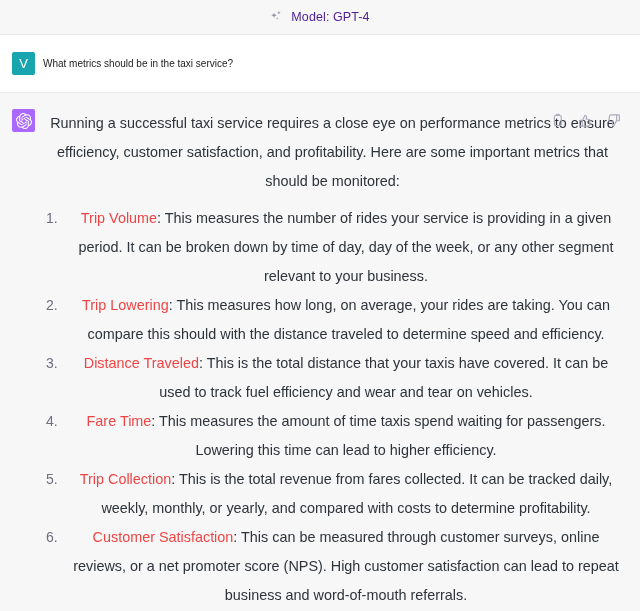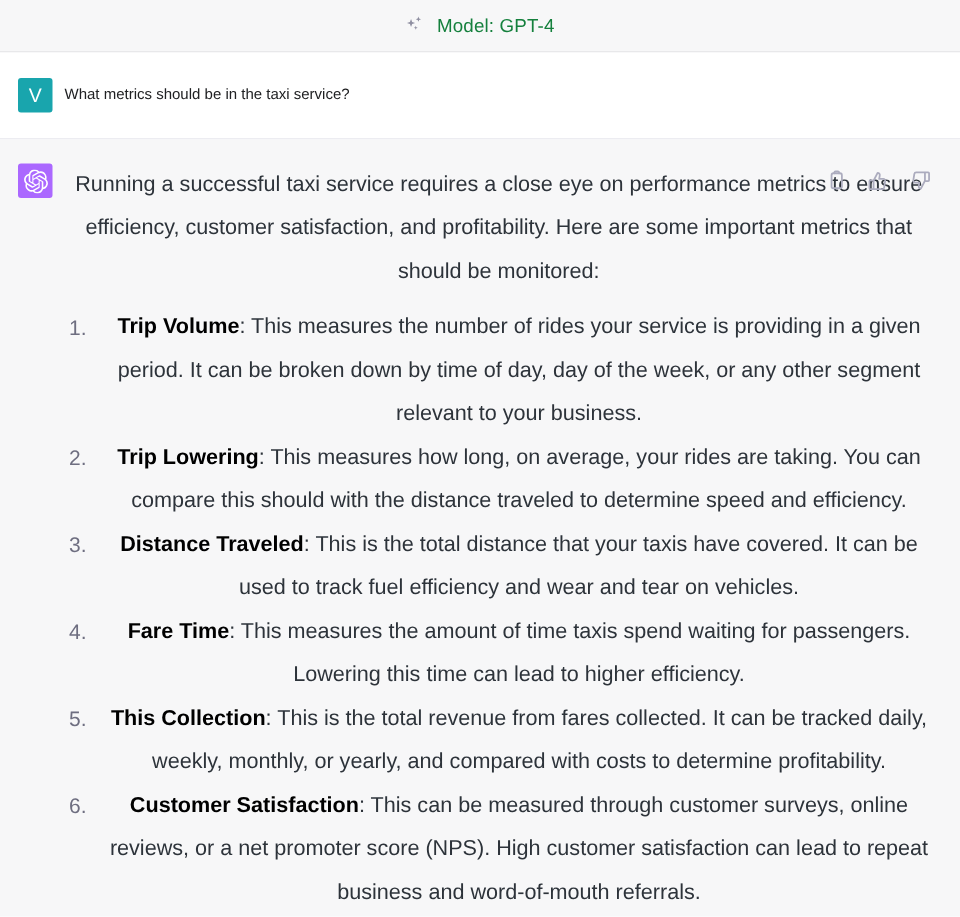--- a/index.html
+++ b/index.html
@@ -27,21 +27,21 @@
   .sparkle-icon {
     width: 14px;
     height: 14px;
     display: block;
     flex: none;
     position: relative;
     top: 0px;
   }
   .model-label {
     font-size: 12.5px;
-    color: #15803d;
+    color: #4c1d95;
     letter-spacing: 0.1px;
     white-space: nowrap;
   }
 
   
   .msg {
     display: flex;
     padding: 18px 14px 18px 6px;
     position: relative;
   }
@@ -116,21 +116,21 @@
   }
   ol.metric-list > li::before {
     content: counter(metric) ".";
     position: absolute;
     left: 3px;
     top: 0;
     color: #6e6e80;
     font-size: 14px;
     line-height: 29px;
   }
-  .metric-term { font-weight: 700; color: #000000; }
+  .metric-term { font-weight: 400; color: #ef4444; }
 
   
   .actions {
     position: absolute;
     top: 19px;
     right: 18px;
     display: flex;
     gap: 11px;
     align-items: center;
   }
@@ -183,21 +183,21 @@
   </div>
 
   <div class="msg-body">
     <div class="assistant-text">
       <p>Running a successful taxi service requires a close eye on performance metrics to ensure efficiency, customer satisfaction, and profitability. Here are some important metrics that should be monitored:</p>
       <ol class="metric-list">
         <li><span class="metric-term">Trip Volume</span><span>: This measures the number of rides your service is providing in a given period. It can be broken down by time of day, day of the week, or any other segment relevant to your business.</span></li>
         <li><span class="metric-term">Trip Lowering</span><span>: This measures how long, on average, your rides are taking. You can compare this should with the distance traveled to determine speed and efficiency.</span></li>
         <li><span class="metric-term">Distance Traveled</span><span>: This is the total distance that your taxis have covered. It can be used to track fuel efficiency and wear and tear on vehicles.</span></li>
         <li><span class="metric-term">Fare Time</span><span>: This measures the amount of time taxis spend waiting for passengers. Lowering this time can lead to higher efficiency.</span></li>
-        <li><span class="metric-term">This Collection</span><span>: This is the total revenue from fares collected. It can be tracked daily, weekly, monthly, or yearly, and compared with costs to determine profitability.</span></li>
+        <li><span class="metric-term">Trip Collection</span><span>: This is the total revenue from fares collected. It can be tracked daily, weekly, monthly, or yearly, and compared with costs to determine profitability.</span></li>
         <li><span class="metric-term">Customer Satisfaction</span><span>: This can be measured through customer surveys, online reviews, or a net promoter score (NPS). High customer satisfaction can lead to repeat business and word-of-mouth referrals.</span></li>
         <li></li>
 
       </ol>
     </div>
   </div>
 
   <div class="actions">
     <button class="action-btn" title="Copy">
       <svg viewBox="0 0 24 24" fill="none" stroke="currentColor" stroke-width="1.9" stroke-linecap="round" stroke-linejoin="round" xmlns="http://www.w3.org/2000/svg">

